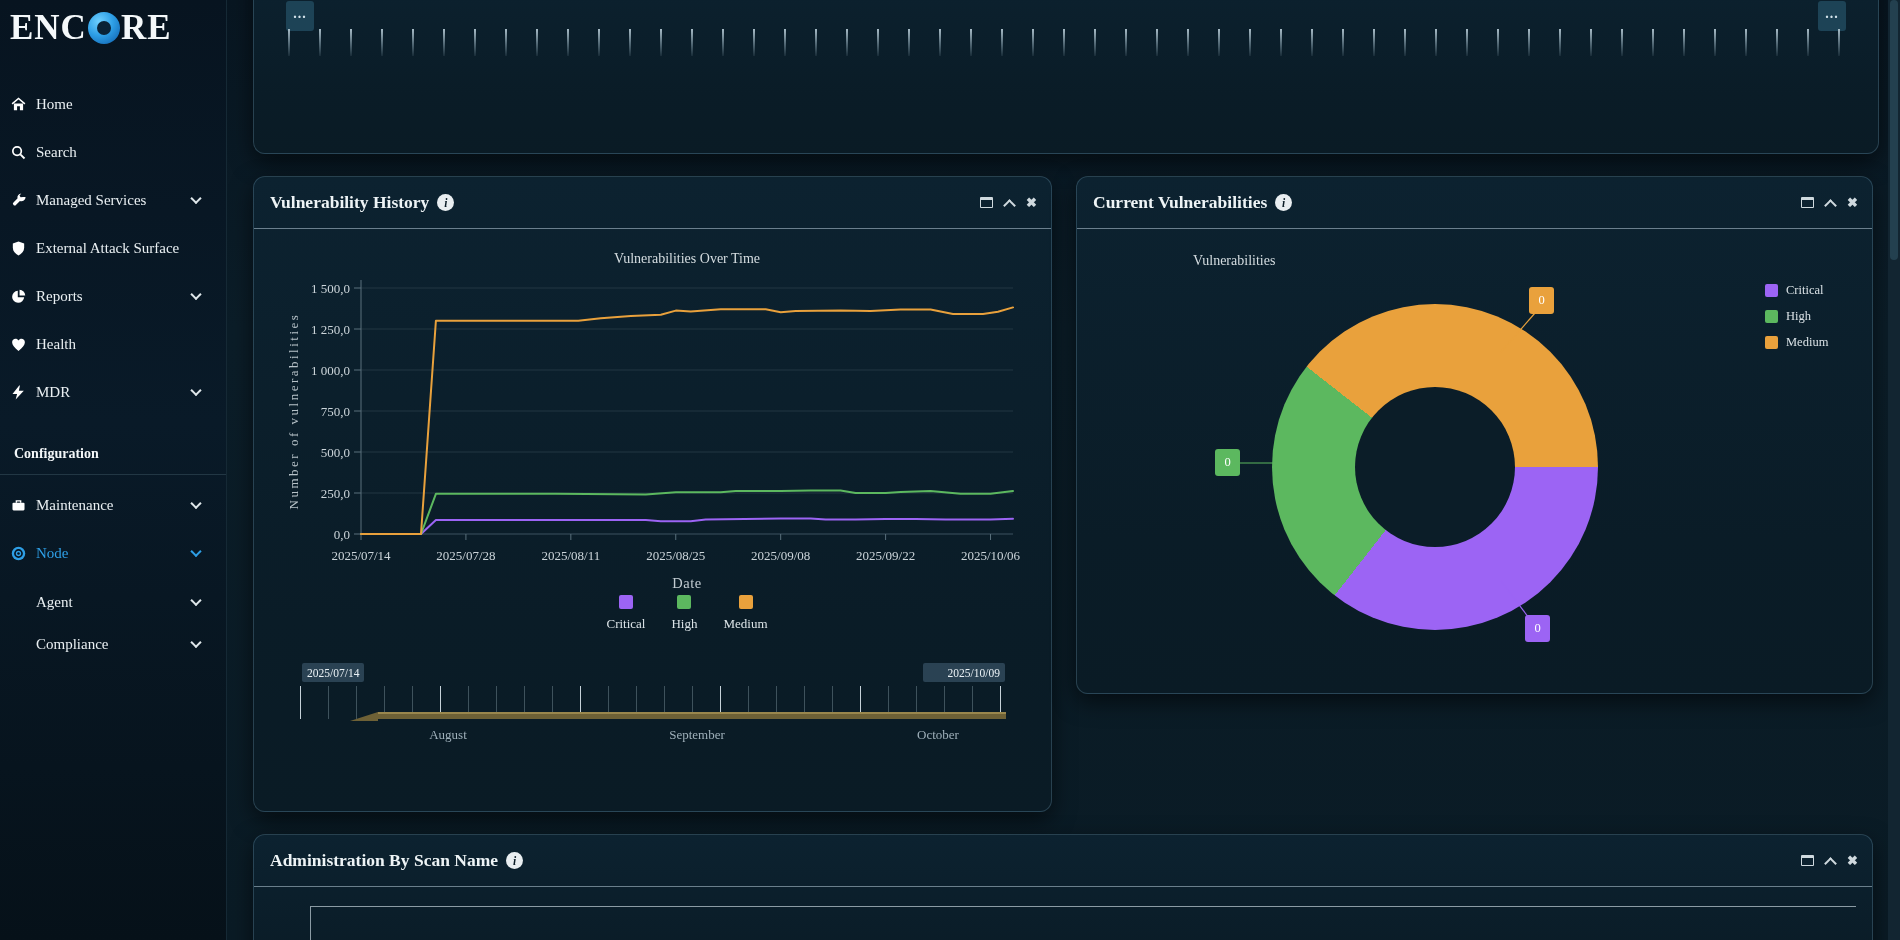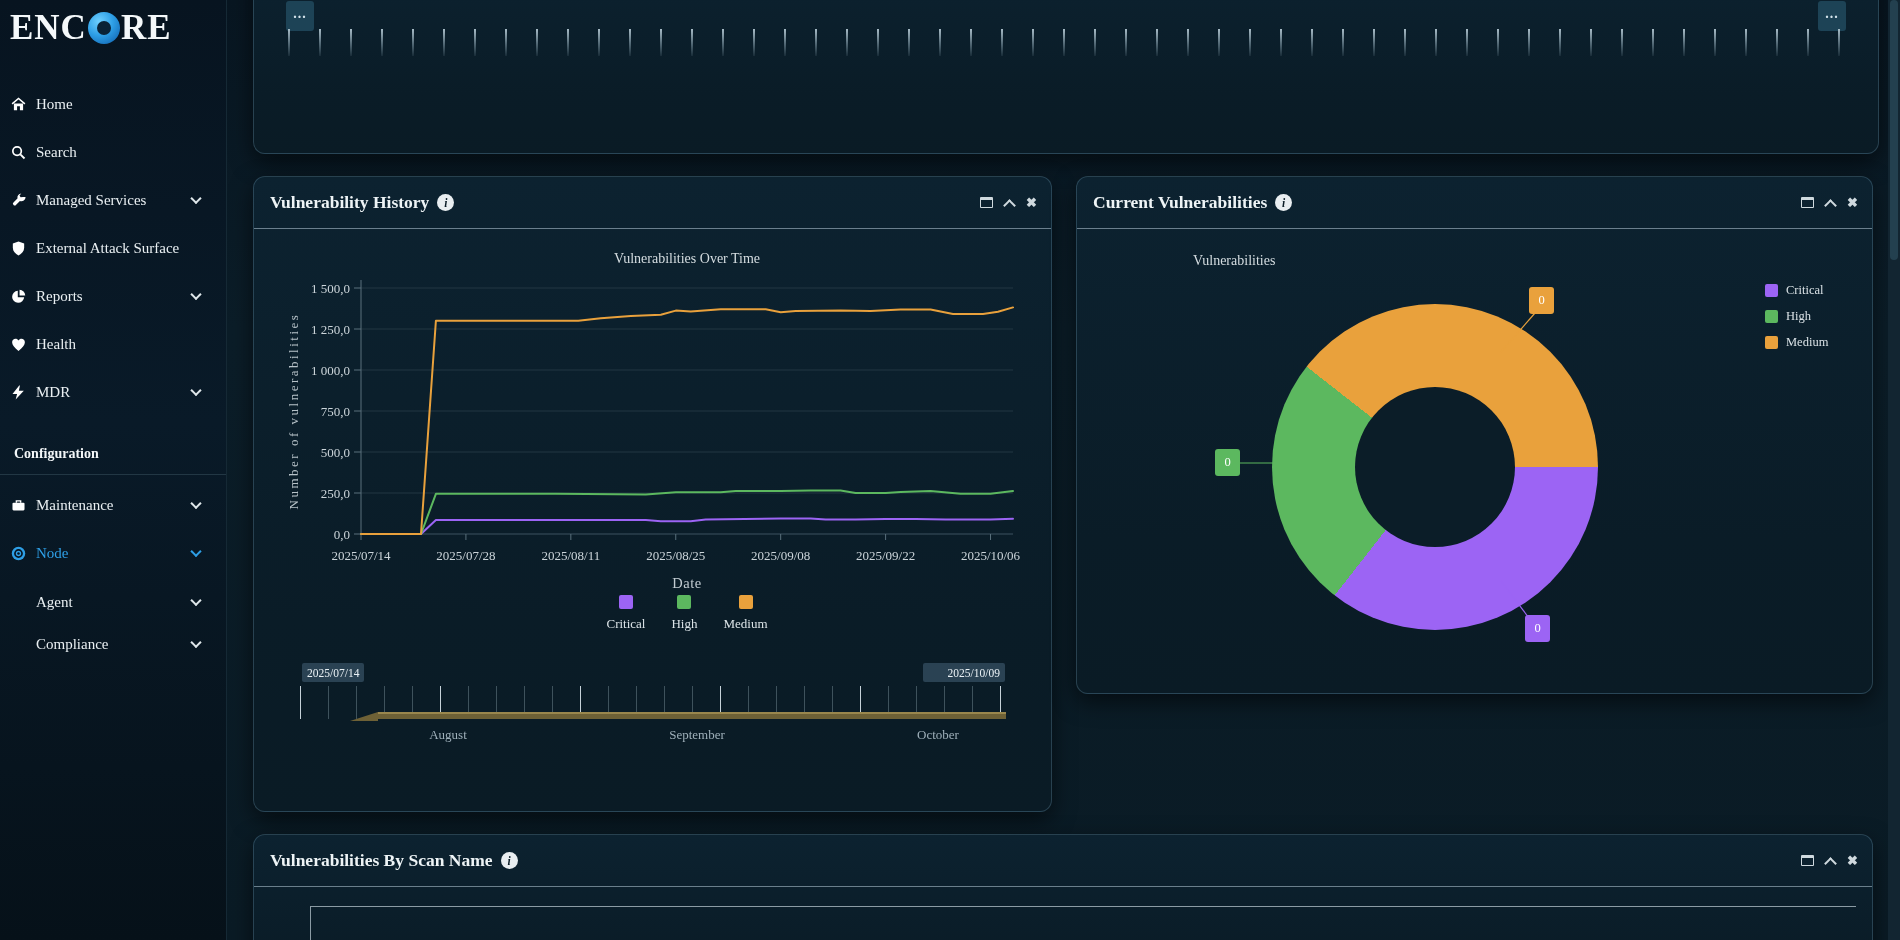--- a/index.html
+++ b/index.html
@@ -457,21 +457,21 @@
           <div class="li">
             <span class="sw" style="background:#e9a13c"></span>
             <span class="lb">Medium</span>
           </div>
         </div>
     </section>
 
     <section class="card" id="card-scan">
       <div class="card-header">
         <span class="card-title">
-          <span>Vulnerabilities By Scan Name</span>
+          <span>Administration By Scan Name</span>
           <span class="info-badge">i</span>
         </span>
         <span class="win-controls">
           <span class="ic-max"></span>
           <span class="ic-collapse"></span>
           <span class="ic-close">✖</span>
         </span>
       </div>
       <div class="scan-axis-v"></div>
       <div class="scan-axis-h"></div>

